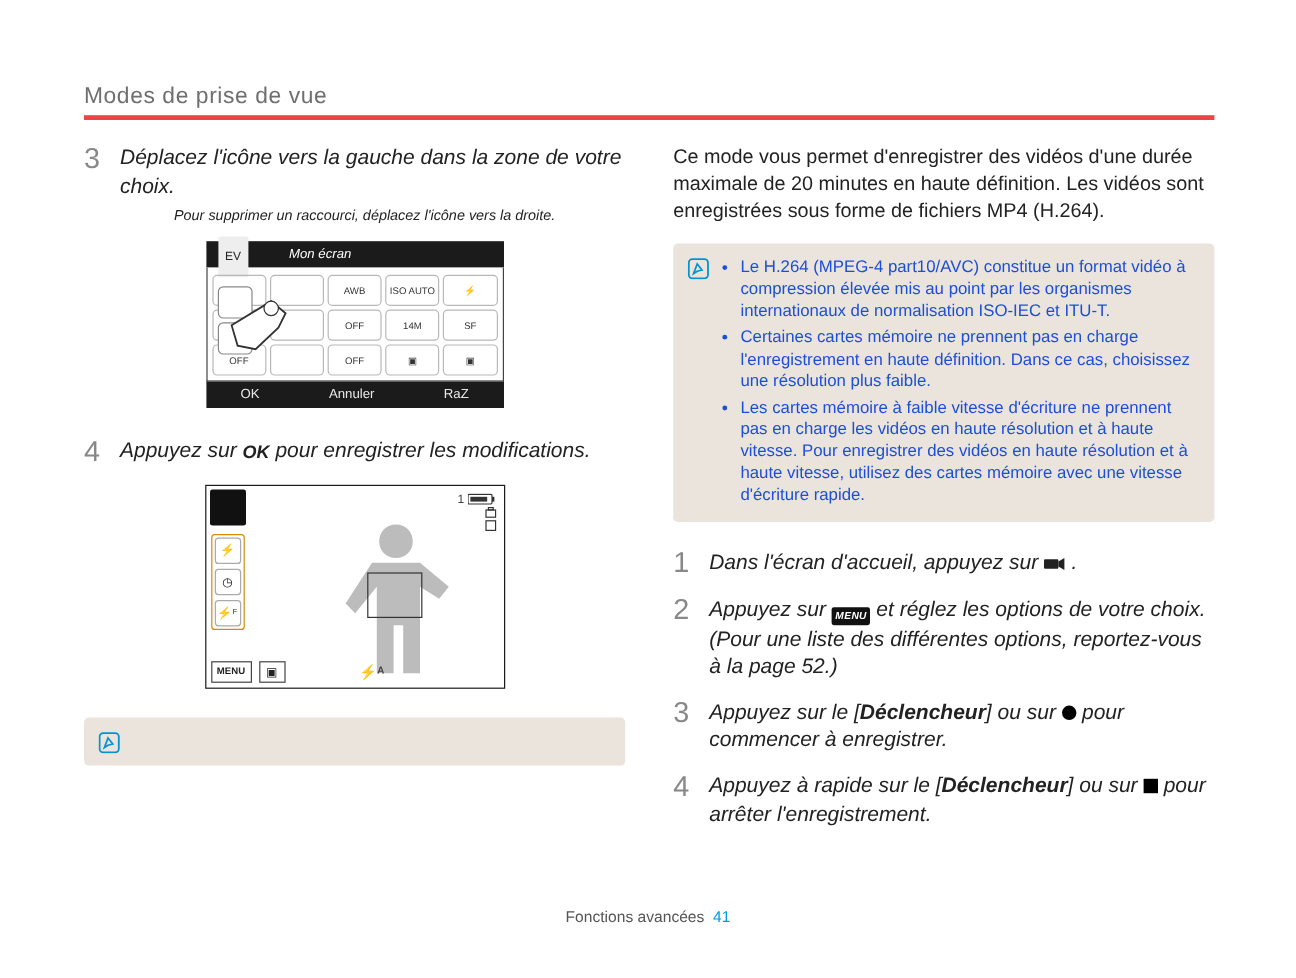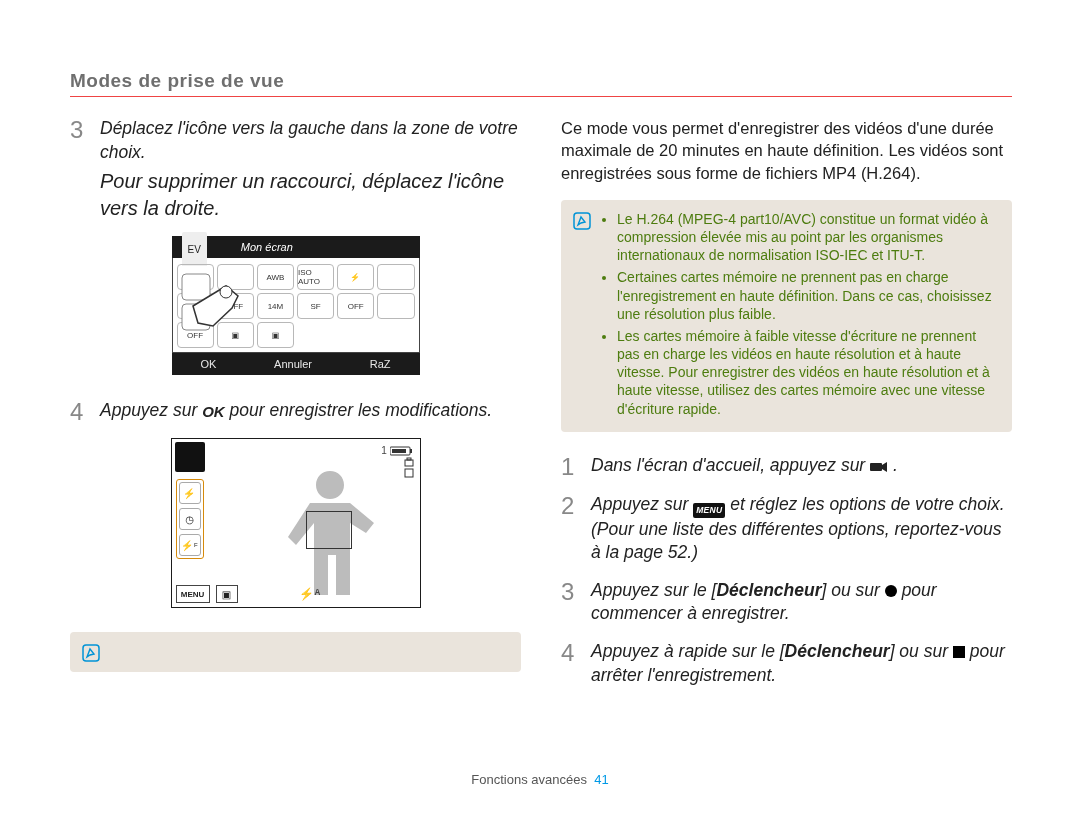--- a/index.html
+++ b/index.html
@@ -12,25 +12,25 @@
     width: 1080px;
     height: 815px;
     position: relative;
     overflow: hidden;
   }
   .page {
     padding: 70px 68px 40px 70px;
   }
   .header {
     font-size: 19px;
-    font-weight: 700;
+    font-weight: 400;
     color: #6f6f6f;
     letter-spacing: 0.5px;
     padding-bottom: 4px;
-    border-bottom: 1px solid #ef4444;
+    border-bottom: 4px solid #ef4444;
     margin-bottom: 20px;
   }
   .columns {
     display: flex;
     gap: 40px;
   }
   .col {
     flex: 1;
     min-width: 0;
   }
@@ -47,21 +47,22 @@
     color: #888;
     font-size: 24px;
     font-weight: 300;
     min-width: 18px;
     line-height: 1.05;
   }
   .step-body { flex: 1; font-style: italic; }
   .step-body .sub {
     display: block;
     margin-top: 4px;
-    font-size: 20px;
+    font-size: 12px;
+    margin-left: 45px;
   }
 
   
   h2.section {
     color: #0099e6;
     font-weight: 400;
     font-size: 26px;
     margin: 0 0 6px 0;
   }
   .section-desc {
@@ -72,21 +73,21 @@
 
   
   .note-card {
     background: #eae4dc;
     border-radius: 4px;
     padding: 10px 14px 10px 12px;
     display: flex;
     gap: 10px;
     font-size: 14px;
     line-height: 1.3;
-    color: #4d7c0f;
+    color: #1d4ed8;
     margin: 10px 0 22px 0;
   }
   .note-card .note-icon {
     flex: 0 0 18px;
     width: 18px;
     height: 18px;
     margin-top: 2px;
   }
   .note-card ul { margin: 0; padding-left: 16px; }
   .note-card li { margin-bottom: 4px; }
@@ -148,21 +149,21 @@
   }
   .lcd1-top .title { padding-left: 24px; font-style: italic; }
   .lcd1-grid {
     background: #fff;
     border: 1px solid #444;
     border-top: none;
     padding: 6px 4px 4px 4px;
   }
   .icon-grid {
     display: grid;
-    grid-template-columns: repeat(6, 1fr);
+    grid-template-columns: repeat(5, 1fr);
     gap: 3px;
   }
   .icon-grid .cell {
     height: 26px;
     border: 1px solid #b8b8b8;
     border-radius: 4px;
     display:flex;align-items:center;justify-content:center;
     font-size: 8px; color:#333;
   }
   .thumb-overlay {
@@ -207,21 +208,21 @@
     position:absolute; top:72px; left:134px; width:46px; height:38px; border:1px solid #333;
   }
   .lcd2 .flash {
     position:absolute; bottom:6px; right:40%; font-size:12px; font-weight:700; color:#444;
   }
   .lcd2 .top-right svg { display:inline-block; vertical-align:-2px; }
 
   .footer {
     position: absolute;
     left: 0; right:0;
-    bottom: 28px;
+    bottom: 44px;
     text-align: center;
     font-size: 13px;
     color: #555;
   }
   .footer .pg { color:#0099e6; }
 
 </style>
 </head>
 <body>
 

